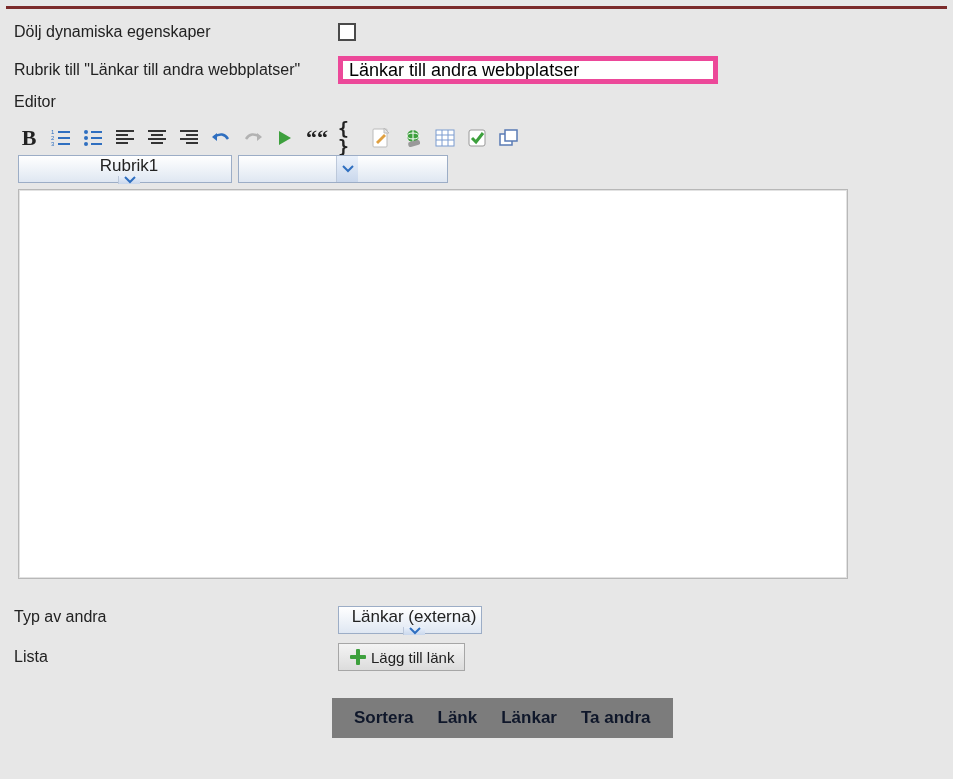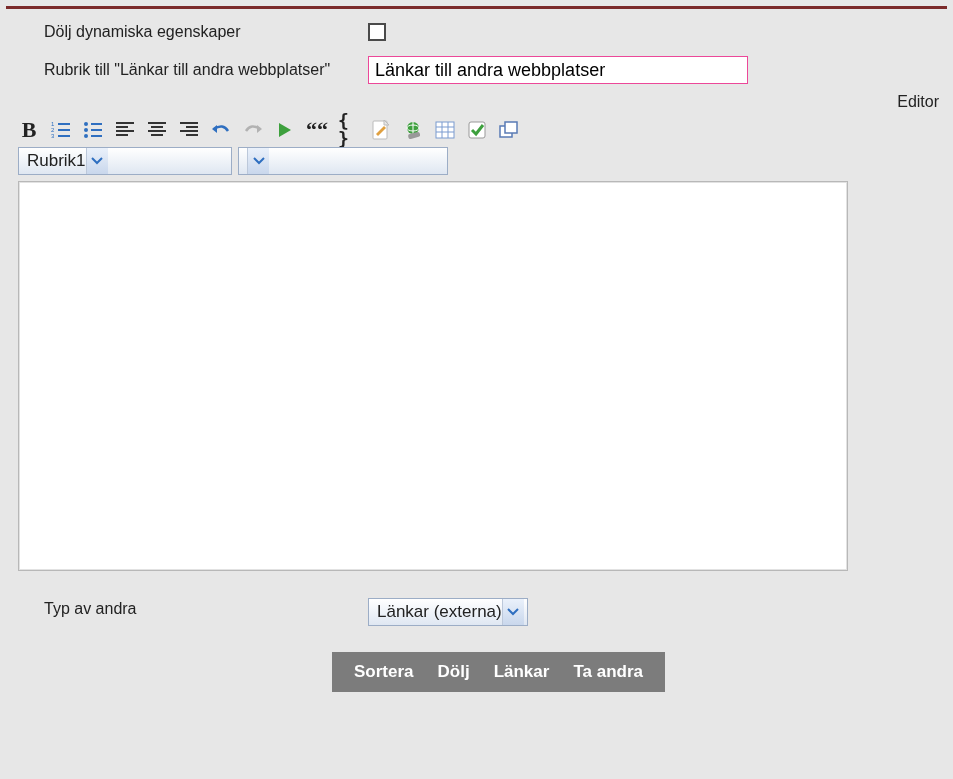--- a/index.html
+++ b/index.html
@@ -22,37 +22,36 @@
       min-height: 30px;
       margin-bottom: 8px;
       gap: 6px;
     }
     .label {
       white-space: nowrap;
     }
     .label-col {
       width: 318px;
       flex-shrink: 0;
-      margin-left: 30px;
     }
     .text-input {
       font-size: 18px;
       padding: 2px 6px;
-      border: 1px solid #ec4899;
+      border: 5px solid #ec4899;
       background: #fff;
       height: 28px;
       width: 380px;
     }
     .checkbox {
       width: 18px; height: 18px;
       border: 2px solid #4a4a4a;
       background: #fff;
       cursor: pointer;
     }
-    .editor-label { margin-bottom: 4px; display: block; text-align: right; }
+    .editor-label { margin-bottom: 12px; display: block; }
     .toolbar {
       display: flex;
       align-items: center;
       gap: 10px;
       padding: 4px 4px 6px 4px;
     }
     .tb-btn {
       width: 22px; height: 22px;
       display: flex; align-items: center; justify-content: center;
       cursor: pointer;
@@ -70,24 +69,25 @@
     }
     .select-old {
       display: flex;
       align-items: center;
       background: linear-gradient(#fff, #dfe7f2);
       border: 1px solid #9cadc6;
       height: 28px;
       padding: 0 0 0 8px;
       cursor: pointer;
       font-size: 17px;
+      flex-direction: column;
     }
     .sel-a { width: 214px; }
     .sel-b { width: 210px; }
-    .sel-c { width: 160px; margin-left: 0; margin-top: 7px; }
+    .sel-c { width: 144px; margin-left: 0; margin-top: 7px; }
     .sel-arrow {
       width: 22px; height: 100%;
       display: flex; align-items: center; justify-content: center;
       border-left: 1px solid #bcc8da;
       background: linear-gradient(#eaf1fb, #c9d7ec);
     }
     .sel-arrow svg { display:block; }
     .editor-area {
       width: 830px;
       height: 390px;
@@ -108,21 +108,21 @@
     }
     .plus-ico { width: 18px; height: 18px; display: inline-flex; align-items: center; justify-content: center; }
     .action-bar {
       margin-top: 18px;
       margin-left: 318px;
       background: #7c7c7c;
       display: inline-flex;
       align-items: center;
       gap: 24px;
       padding: 10px 22px;
-      color: #ffffff;
+      color: #0f172a;
       font-weight: bold;
       font-size: 17px;
     }
     .action-bar span { cursor: pointer; }
   </style>
 </head>
 <body>
 
 <div class="panel">
 
@@ -302,22 +302,34 @@
       <span>Länkar (externa)</span>
       <span class="sel-arrow">
         <svg width="12" height="8" viewBox="0 0 12 8">
             <path d="M1 1 L6 6 L11 1" stroke="#2f6fc0" stroke-width="2" fill="none"></path>
           </svg>
       </span>
     </div>
   </div>
 
   
+  <div class="row">
+    <span class="label label-col">Lista</span>
+    <span class="btn">
+      <span class="plus-ico">
+        <svg width="18" height="18" viewBox="0 0 18 18">
+            <rect x="7" y="1" width="4" height="16" rx="1" fill="#3da03d"></rect>
+            <rect x="1" y="7" width="16" height="4" rx="1" fill="#3da03d"></rect>
+          </svg>
+      </span>
+      <span>Lägg till länk</span>
+    </span>
+  </div>
 
   
   <div class="action-bar">
     <span>Sortera</span>
-    <span>Dölj</span>
+    <span>Länk</span>
     <span>Länkar</span>
     <span>Ta andra</span>
   </div>
 
 </div>
 
 </body></html>

